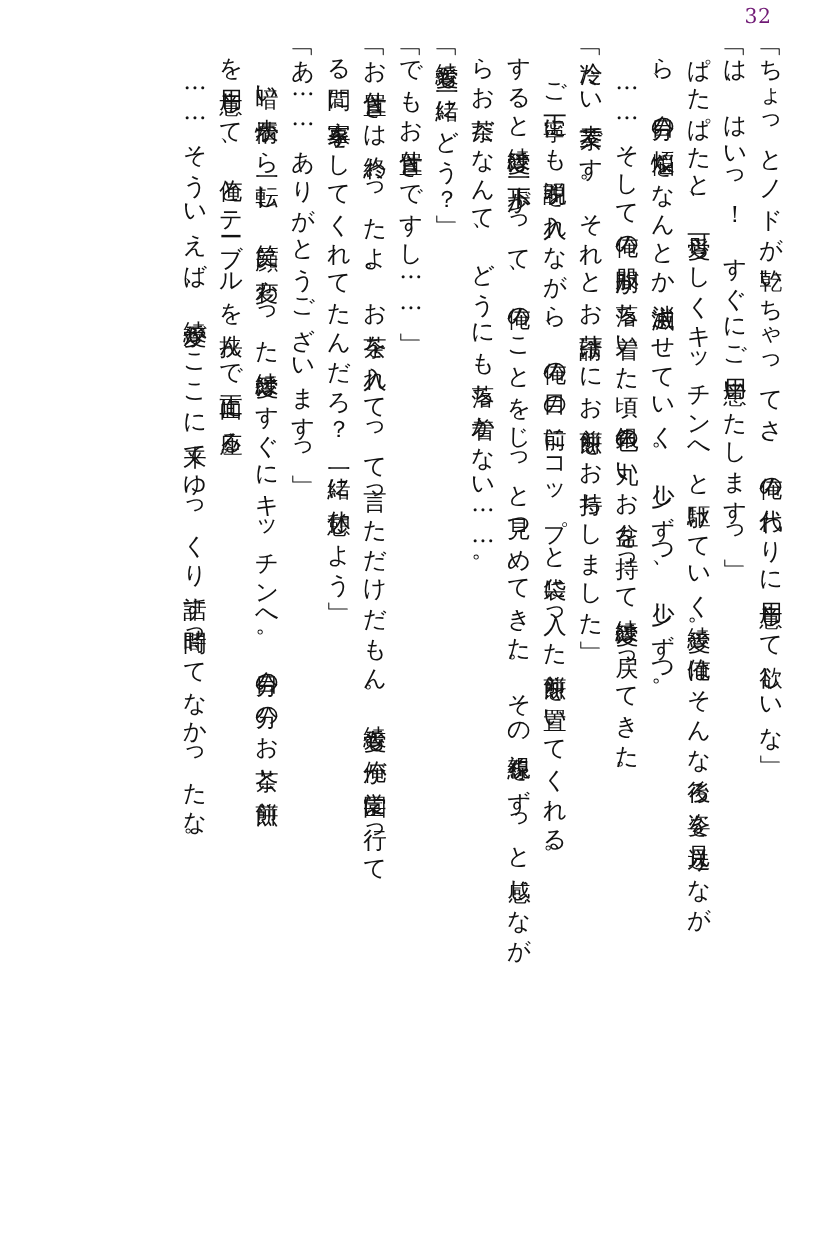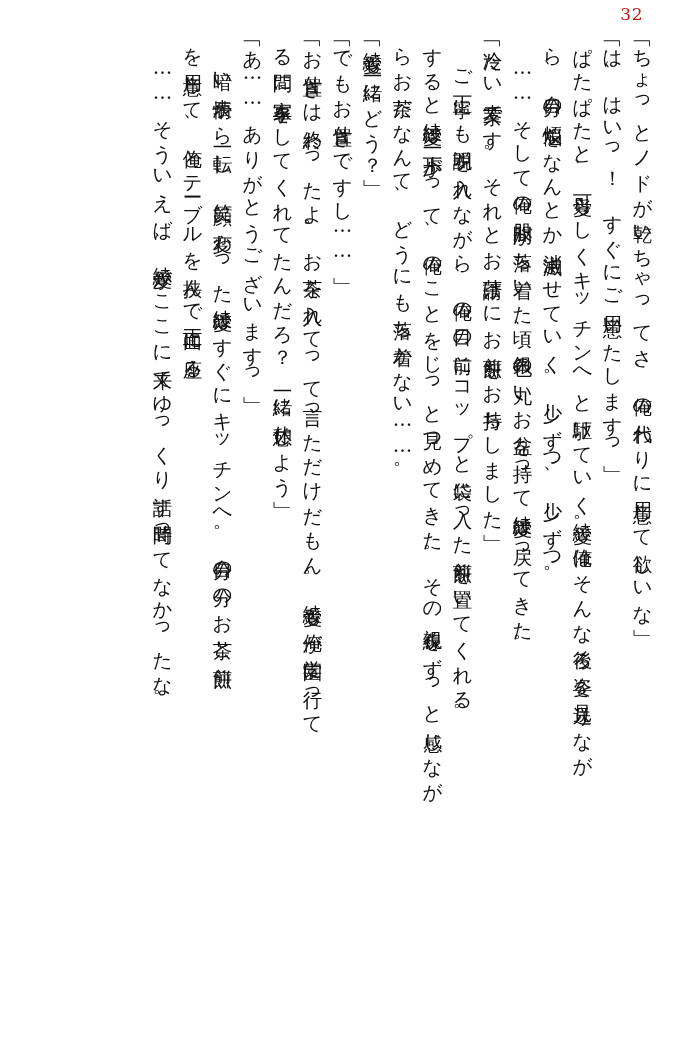--- a/index.html
+++ b/index.html
@@ -16,21 +16,21 @@
     height: 1050px;
     background: #ffffff;
     overflow: hidden;
     box-sizing: border-box;
   }
   .page-number {
     position: absolute;
     top: 4px;
     right: 36px;
     font-size: 17px;
-    color: #b91c1c;
+    color: #701a75;
     letter-spacing: 0.5px;
     font-family: "DejaVu Serif", "Liberation Serif", serif;
   }
   .text-frame {
     position: absolute;
     top: 34px;
     left: 18px;
     right: 22px;
     bottom: 14px;
     display: flex;

